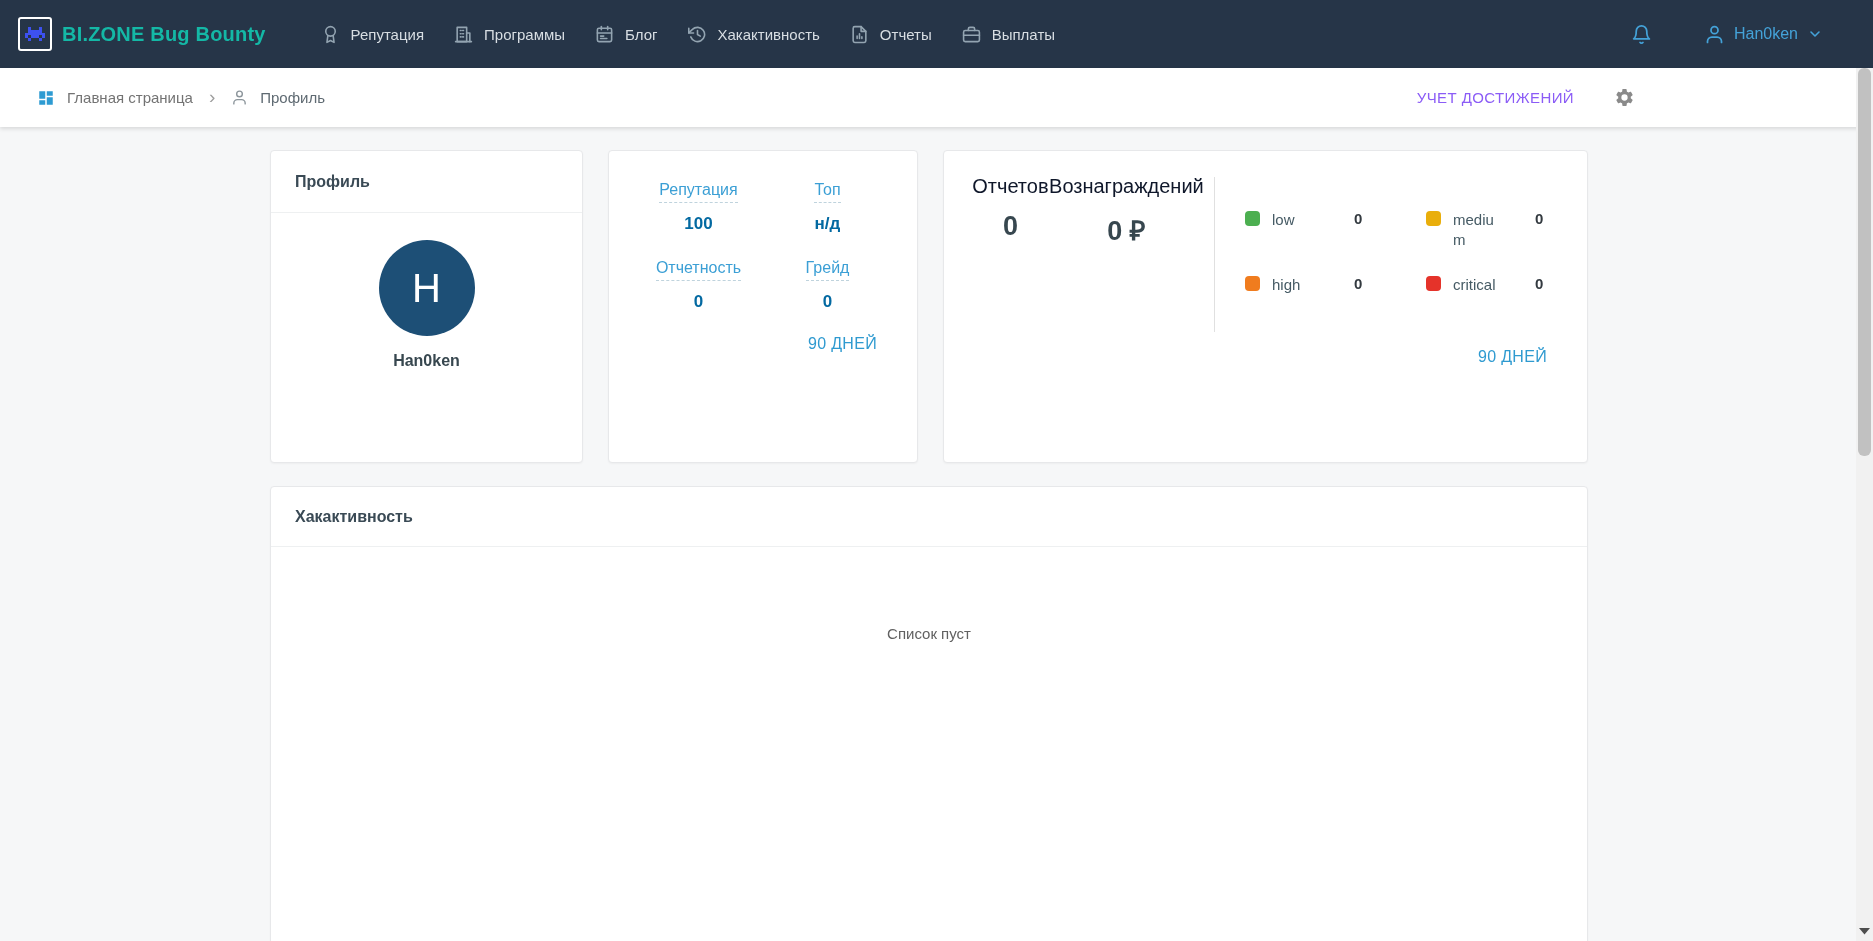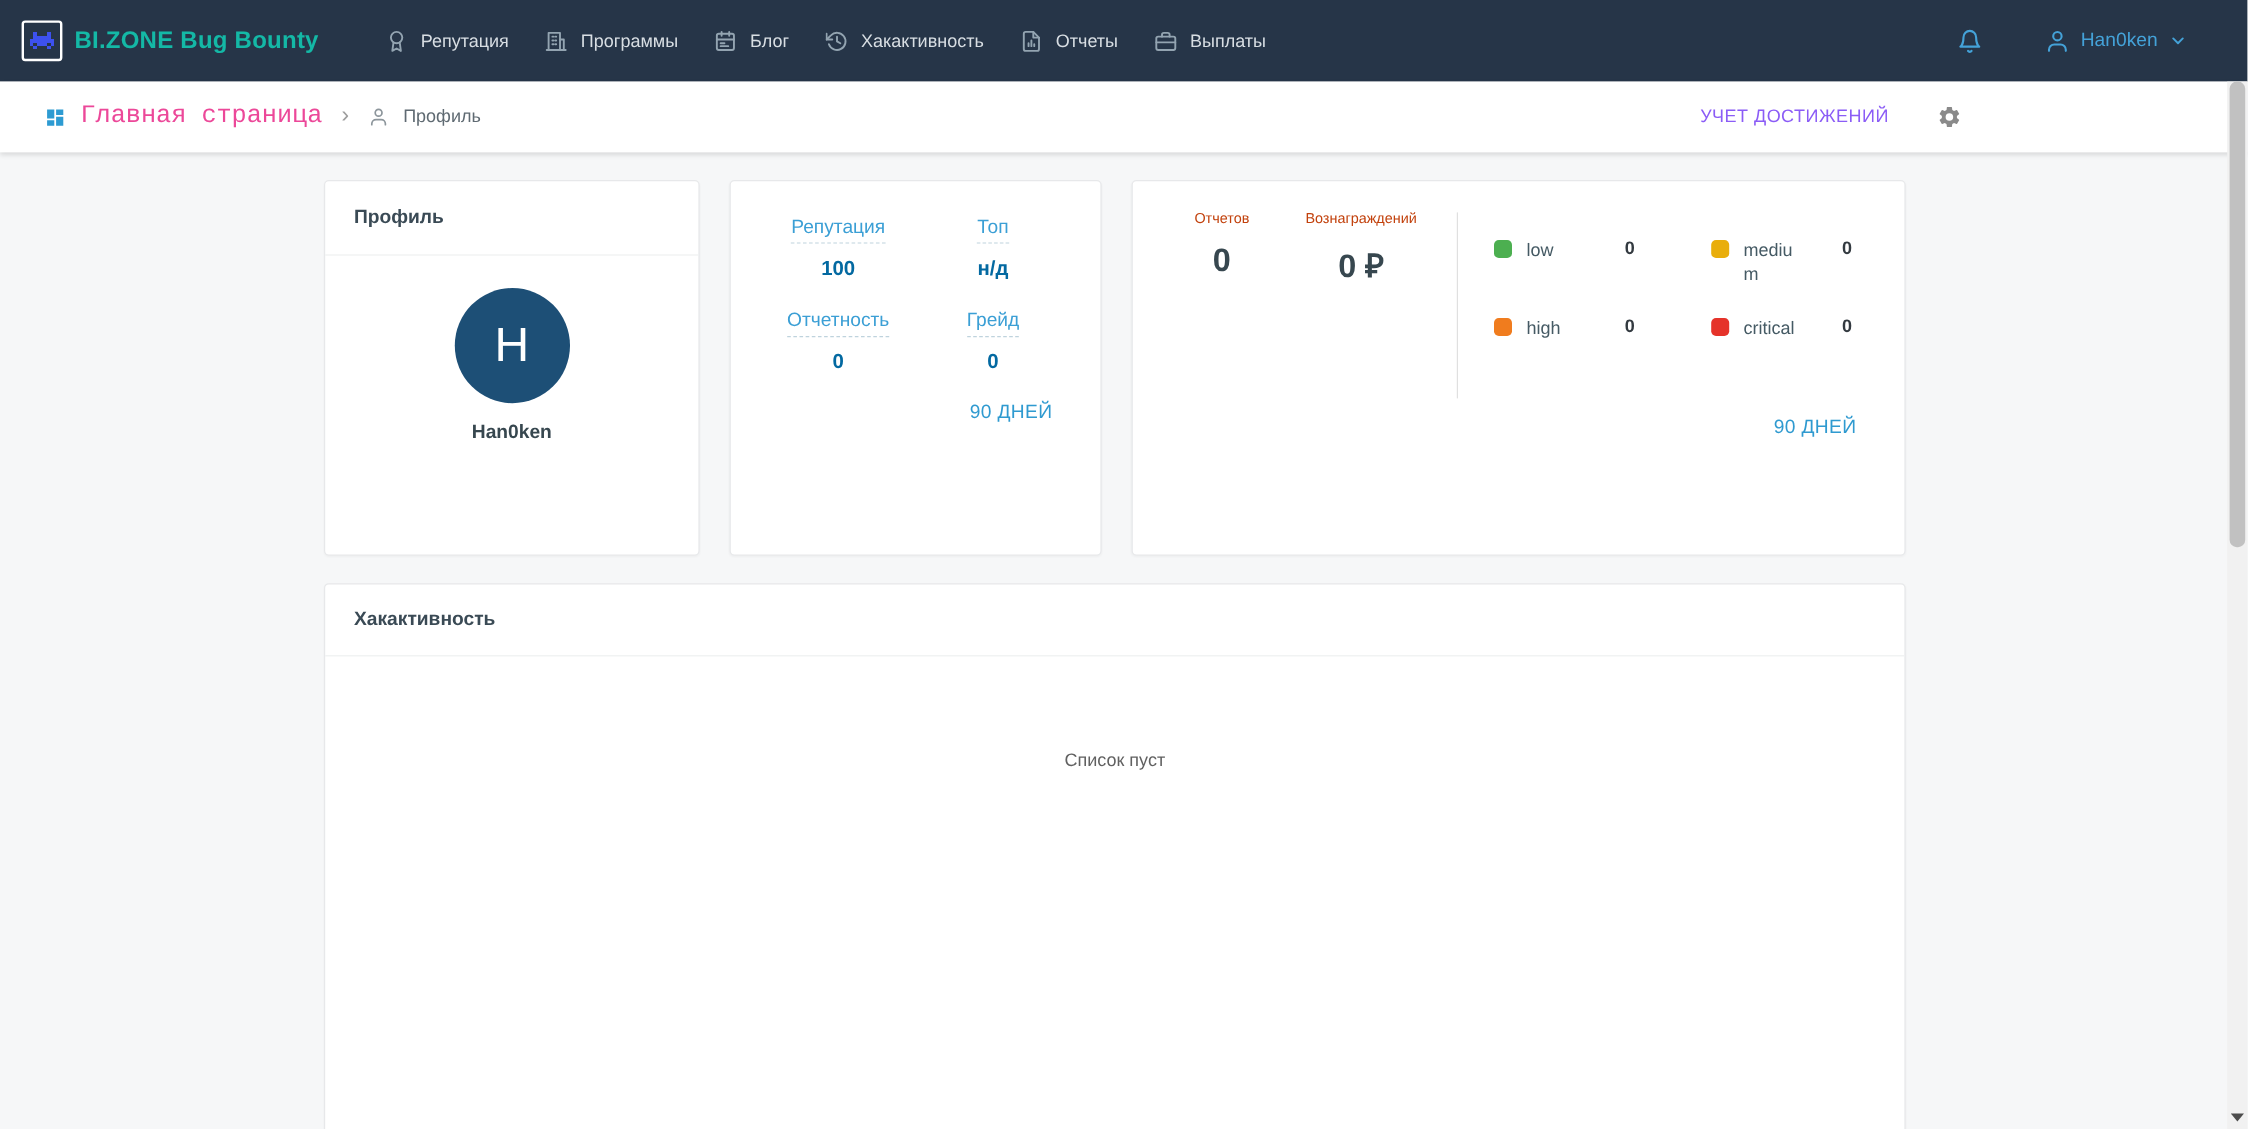--- a/index.html
+++ b/index.html
@@ -30,21 +30,21 @@
   .bell-wrap { display:flex; margin-right:52px; cursor:pointer; }
   .user-chip { display:flex; align-items:center; gap:9px; cursor:pointer; }
   .user-name { font-size:16px; color:#44a2d8; }
   
   .crumb-bar {
     position:absolute; top:68px; left:0; width:1873px; height:59px;
     background:#ffffff; box-shadow:0 2px 4px rgba(0,0,0,0.12);
     display:flex; align-items:center; z-index:5;
   }
   .crumb-left { display:flex; align-items:center; margin-left:37px; gap:12px; }
-  .crumb-link { color:#ec4899; font-size:21px; cursor:pointer;font-family:Liberation Mono, monospace; }
+  .crumb-link { color:#737373; font-size:15px; cursor:pointer; }
   .crumb-sep { color:#9e9e9e; font-size:19px; line-height:1; margin:0 4px; transform:translateY(-1px); }
   .crumb-current { color:#5f6a72; font-size:15px; }
   .crumb-right { margin-left:auto; display:flex; align-items:center; gap:40px; padding-right:238px; }
   .crumb-action { font-size:15px; font-weight:500; color:#8b5cf6; letter-spacing:0.4px; cursor:pointer; }
   .gear { color:#8a8a8a; display:flex; cursor:pointer; }
   
   .content { position:absolute; left:270px; top:127px; width:1318px; }
   .cards-row { display:flex; gap:25px; margin-top:23px; }
   .card {
     background:#ffffff; border:1px solid #e7e8ea; border-radius:4px;
@@ -73,27 +73,27 @@
   }
   .a-value { margin-top:11px; font-size:17px; font-weight:bold; color:#0369a1; }
   .card-link {
     color:#2f9ad0; font-size:16px; font-weight:500; letter-spacing:0.3px; cursor:pointer;
   }
   .a-linkrow { text-align:right; padding:23px 40px 0; }
   
   .s-body { display:flex; padding:24px 28px 0 0; }
   .s-counters { width:270px; display:flex; justify-content:space-around; padding:0 10px 0 28px; }
   .s-counter { text-align:center; }
-  .s-clabel { color:#c2410c; font-size:12px; }
+  .s-clabel { color:#0f172a; font-size:20px; }
   .s-cvalue { margin-top:13px; font-size:27px; font-weight:600; color:#37474f; }
   .s-divider { width:1px; background:#e0e0e0; height:155px; margin-top:2px; }
   .s-legend { flex:1; padding-left:13px; }
   .s-legend-title { font-size:15.5px; font-weight:bold; color:#263238; }
   .legend-grid {
-    margin-top:24px; margin-left:17px;
+    margin-top:35px; margin-left:17px;
     display:grid; grid-template-columns:auto auto; column-gap:48px; row-gap:24px;
   }
   .legend-item { display:flex; align-items:flex-start; }
   .swatch { width:15px; height:15px; border-radius:4px; margin-right:12px; margin-top:1px; }
   .legend-label { width:52px; font-size:15px; color:#455a64; line-height:1.35; word-break:break-all; }
   .legend-value { margin-left:30px; font-size:15px; font-weight:bold; color:#333a40; }
   .s-linkrow { text-align:right; padding:16px 40px 0; }
   
   .card-act { margin-top:23px; width:1318px; height:560px; }
   .act-head { height:60px; }

